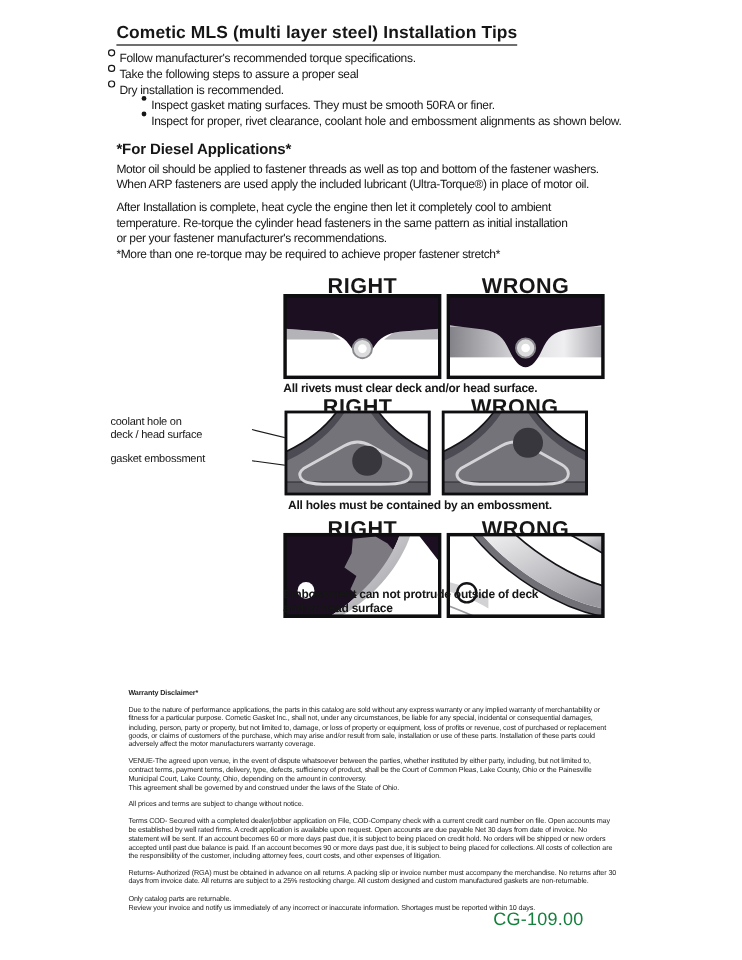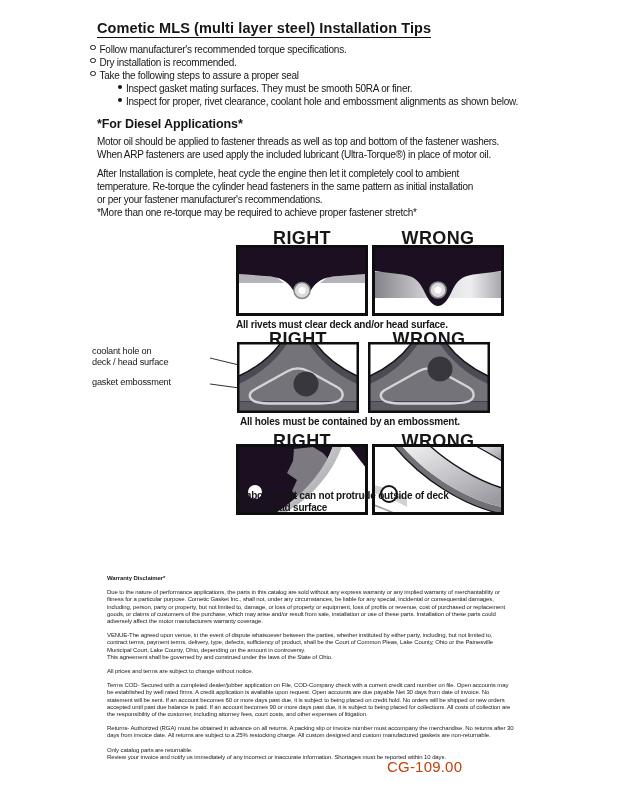--- a/index.html
+++ b/index.html
@@ -4,62 +4,62 @@
 <style>
   html,body{margin:0;padding:0;width:618px;height:800px;overflow:hidden;background:#ffffff;}
   .page{position:relative;width:618px;height:580px;background:#ffffff;
         font-family:"Liberation Sans","DejaVu Sans",sans-serif;color:#161616;}
   .abs{position:absolute;}
 
   .title{font-size:14.5px;font-weight:bold;letter-spacing:.1px;
          border-bottom:1.6px solid #111;padding-bottom:1px;white-space:nowrap;}
 
   .bullets{font-size:10px;letter-spacing:-.25px;line-height:13px;}
-  .b-row{display:flex;align-items:center;white-space:nowrap;}
+  .b-row{display:flex;align-items:flex-start;white-space:nowrap;}
   .b-row.sub{margin-left:28px;}
   .b-dot{flex:0 0 auto;display:inline-block;margin-right:4px;position:relative;top:-2px;}
   .b-dot.open{width:3.5px;height:3.5px;border:1px solid #161616;border-radius:50%;}
   .b-dot.fill{width:4px;height:4px;background:#161616;border-radius:50%;}
 
   .sec-head{font-size:12.5px;font-weight:bold;letter-spacing:-.1px;white-space:nowrap;}
   .para{font-size:10px;letter-spacing:-.3px;line-height:13px;}
   .para .line{white-space:nowrap;}
 
   .dlabel{font-size:18px;font-weight:bold;letter-spacing:.4px;text-align:center;}
   .dbox{line-height:0;}
   .dbox svg{display:block;}
   .dcap{font-size:10px;font-weight:bold;letter-spacing:-.2px;white-space:nowrap;line-height:11.5px;}
 
   .side-label{font-size:9.2px;letter-spacing:-.2px;line-height:10.5px;}
 
   .fine{font-size:6px;letter-spacing:-.1px;line-height:7.2px;color:#222;width:407px;}
   .fine .fp-head{font-weight:bold;margin:0 0 7px 0;}
   .fine .fp-block{margin:0 0 7px 0;}
 
-  .pagenum{font-size:15px;letter-spacing:.2px;color:#c2410c;white-space:nowrap;}
+  .pagenum{font-size:15px;letter-spacing:.2px;color:#15803d;white-space:nowrap;margin-left:24px;}
 </style>
 </head>
 <body>
 
 <div class="page">
 
   <div class="abs title" style="left:97px;top:20px;">Cometic MLS (multi layer steel) Installation Tips</div>
 
   <div class="abs bullets" style="left:90px;top:43px;">
     <div class="b-row">
       <span class="b-dot open"></span>
       <span>Follow manufacturer's recommended torque specifications.</span>
     </div>
     <div class="b-row">
       <span class="b-dot open"></span>
-      <span>Dry installation is recommended.</span>
+      <span>Take the following steps to assure a proper seal</span>
     </div>
     <div class="b-row">
       <span class="b-dot open"></span>
-      <span>Take the following steps to assure a proper seal</span>
+      <span>Dry installation is recommended.</span>
     </div>
     <div class="b-row sub">
       <span class="b-dot fill"></span>
       <span>Inspect gasket mating surfaces.  They must be smooth 50RA or finer.</span>
     </div>
     <div class="b-row sub">
       <span class="b-dot fill"></span>
       <span>Inspect for proper, rivet clearance, coolant hole and embossment alignments as shown below.</span>
     </div>
   </div>

